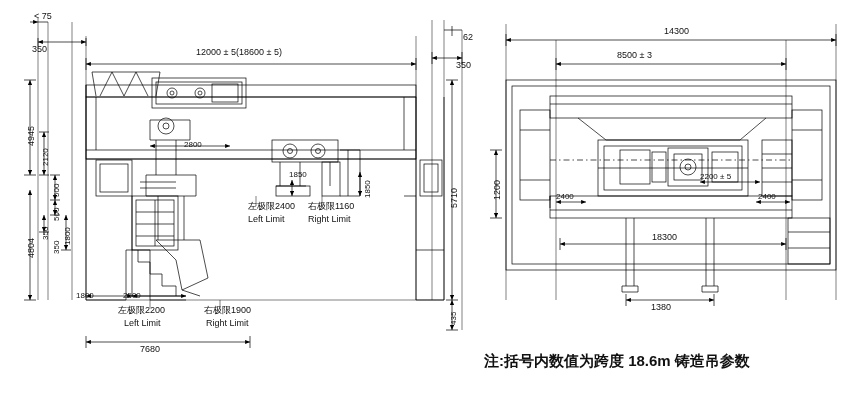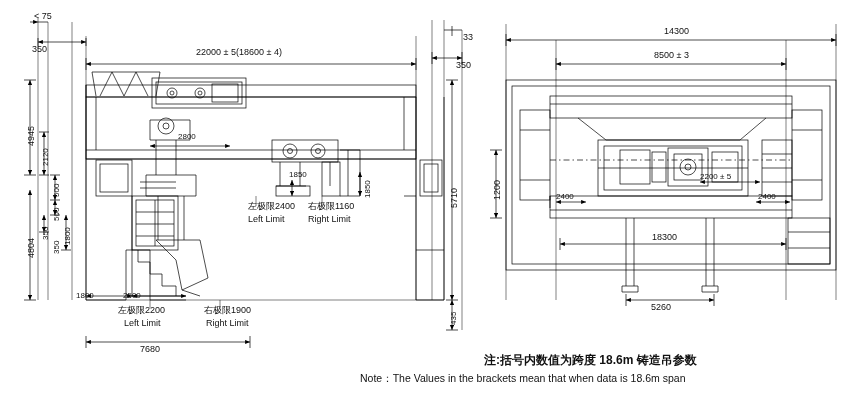--- a/index.html
+++ b/index.html
@@ -10,21 +10,21 @@
     color:#111;
     position:relative;
     overflow:hidden;
   }
   #sheet{position:absolute;left:0;top:0;width:734px;height:402px;}
   svg{position:absolute;left:0;top:0;}
   .lbl{position:absolute;font-size:9px;line-height:10px;white-space:nowrap;color:#111;}
   .lbl.small{font-size:8px;}
   .rot90{transform:rotate(-90deg);transform-origin:left top;}
   .note{position:absolute;font-size:11px;white-space:nowrap;}
-  .note.cn{font-weight:bold;font-size:12px;}
+  .note.cn{font-weight:bold;font-size:15px;}
   .note.en{font-size:10.5px;}
 </style>
 </head>
 <body>
 
 <div id="sheet">
 
 <svg width="865" height="402" viewBox="0 0 865 402">
   <defs>
     <marker id="ar" markerWidth="8" markerHeight="8" refX="7" refY="3" orient="auto">
@@ -230,58 +230,57 @@
     <line x1="560" y1="238" x2="560" y2="250"></line>
     <line x1="786" y1="238" x2="786" y2="250"></line>
     <line x1="626" y1="300" x2="714" y2="300" marker-start="url(#ar2)" marker-end="url(#ar)"></line>
     <line x1="626" y1="294" x2="626" y2="306"></line>
     <line x1="714" y1="294" x2="714" y2="306"></line>
   </g>
 </svg>
 
 <div class="lbl" style="left:34px;top:11px;">&lt; 75</div>
 <div class="lbl" style="left:32px;top:44px;">350</div>
-<div class="lbl" style="left:196px;top:47px;">22000 ± 5(18600 ± 4)</div>
-<div class="lbl" style="left:463px;top:32px;">33</div>
+<div class="lbl" style="left:196px;top:47px;">12000 ± 5(18600 ± 5)</div>
+<div class="lbl" style="left:463px;top:32px;">62</div>
 <div class="lbl" style="left:456px;top:60px;">350</div>
 
 <div class="lbl rot90" style="left:26px;top:146px;">4945</div>
 <div class="lbl rot90 small" style="left:41px;top:166px;">2120</div>
 <div class="lbl rot90 small" style="left:52px;top:197px;">500</div>
 <div class="lbl rot90 small" style="left:52px;top:221px;">500</div>
 <div class="lbl rot90 small" style="left:41px;top:240px;">350</div>
 <div class="lbl rot90 small" style="left:52px;top:254px;">350</div>
 <div class="lbl rot90" style="left:26px;top:258px;">4804</div>
 <div class="lbl rot90 small" style="left:63px;top:245px;">1800</div>
 <div class="lbl rot90" style="left:449px;top:208px;">5710</div>
 <div class="lbl rot90 small" style="left:449px;top:325px;">435</div>
 
-<div class="lbl small" style="left:178px;top:132px;">2800</div>
+<div class="lbl small" style="left:178px;top:140px;padding-left:6px;">2800</div>
 <div class="lbl small" style="left:289px;top:170px;">1850</div>
 <div class="lbl rot90 small" style="left:363px;top:198px;">1850</div>
 
 <div class="lbl small" style="left:76px;top:291px;">1800</div>
 <div class="lbl small" style="left:123px;top:291px;">2500</div>
 <div class="lbl" style="left:140px;top:344px;">7680</div>
 
 <div class="lbl" style="left:248px;top:201px;">左极限2400</div>
 <div class="lbl" style="left:248px;top:214px;">Left  Limit</div>
 <div class="lbl" style="left:308px;top:201px;">右极限1160</div>
 <div class="lbl" style="left:308px;top:214px;">Right  Limit</div>
 
 <div class="lbl" style="left:118px;top:305px;">左极限2200</div>
 <div class="lbl" style="left:124px;top:318px;">Left  Limit</div>
 <div class="lbl" style="left:204px;top:305px;">右极限1900</div>
 <div class="lbl" style="left:206px;top:318px;">Right  Limit</div>
 
 <div class="lbl" style="left:648px;top:26px;margin-left:16px;">14300</div>
-<div class="lbl" style="left:654px;top:50px;">8500 ± 3</div>
+<div class="lbl" style="left:617px;top:50px;">8500 ± 3</div>
 <div class="lbl rot90" style="left:492px;top:200px;">1200</div>
 <div class="lbl small" style="left:700px;top:172px;">2200 ± 5</div>
 <div class="lbl small" style="left:556px;top:192px;">2400</div>
 <div class="lbl small" style="left:758px;top:192px;">2400</div>
 <div class="lbl" style="left:652px;top:232px;">18300</div>
-<div class="lbl" style="left:651px;top:302px;">5260</div>
+<div class="lbl" style="left:651px;top:302px;">1380</div>
 
 <div class="note cn" style="left:484px;top:352px;">注:括号内数值为跨度 18.6m 铸造吊参数</div>
-<div class="note en" style="left:360px;top:372px;">Note：The Values in the brackets mean that when data is 18.6m span</div>
 
 </div>
 
 </body></html>

